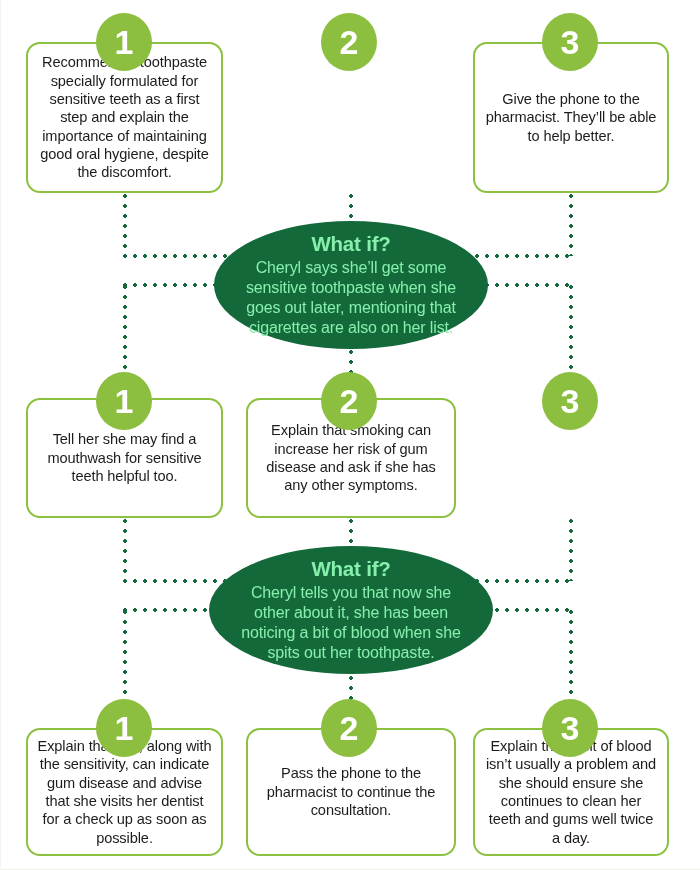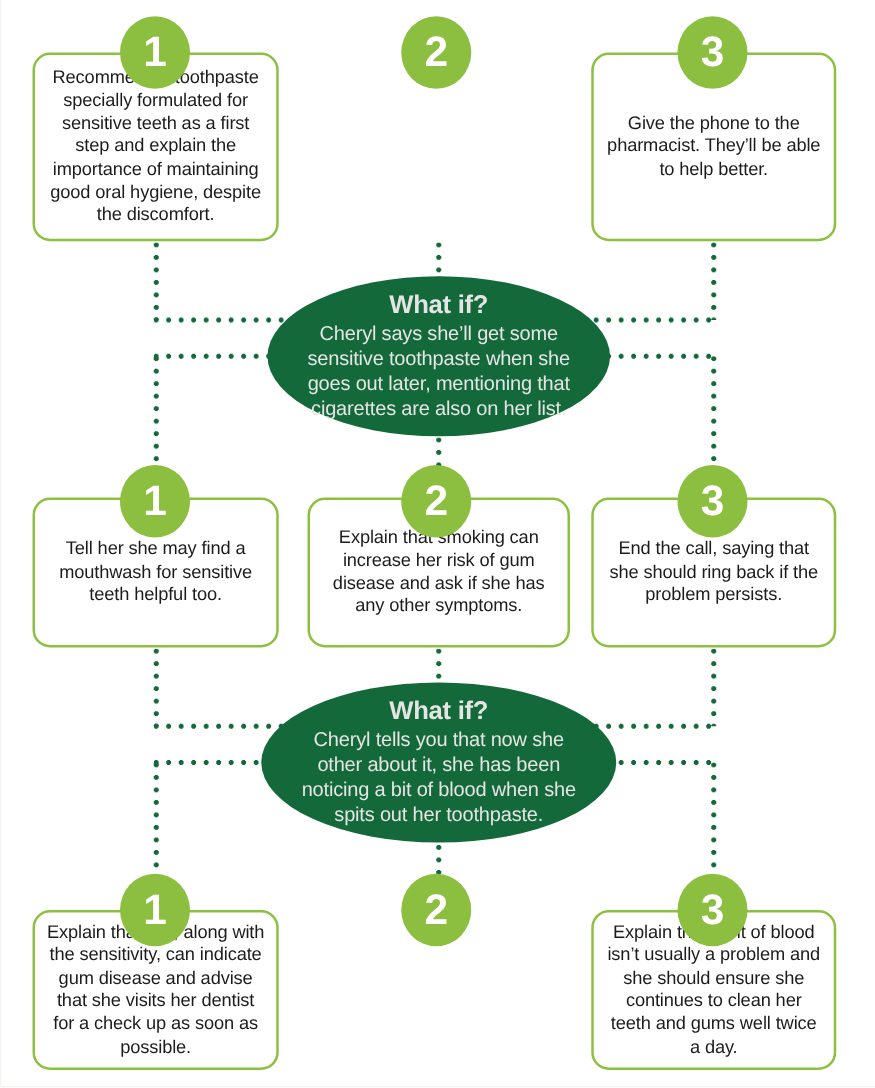--- a/index.html
+++ b/index.html
@@ -58,21 +58,21 @@
     font-weight: bold;
     z-index: 4;
     letter-spacing: 0;
   }
 
   
   .whatif {
     position: absolute;
     border-radius: 50%;
     background: #14693a;
-    color: #e5e5e5;
+    color: #86efac;
     display: flex;
     flex-direction: column;
     align-items: center;
     justify-content: center;
     text-align: center;
     z-index: 5;
     padding: 0 26px;
     box-sizing: border-box;
   }
   .whatif-title {
@@ -156,23 +156,20 @@
     <span>1</span>
   </div>
 
   <div class="opt-box" style="left:245px; top:398px; width:210px; height:120px;">
     <div class="opt-text">Explain that smoking can increase her risk of gum disease and ask if she has any other symptoms.</div>
   </div>
   <div class="num-circle" style="left:320px; top:372px;">
     <span>2</span>
   </div>
 
-  <div class="opt-box" style="left:472px; top:398px; width:196px; height:120px;">
-    <div class="opt-text">End the call, saying that she should ring back if the problem persists.</div>
-  </div>
   <div class="num-circle" style="left:541px; top:372px;">
     <span>3</span>
   </div>
 
   <div class="dot-v" style="left:122px; top:519px; height:62px;"></div>
   <div class="dot-h" style="left:122px; top:579px; width:148px;"></div>
 
   <div class="dot-v" style="left:348px; top:519px; height:28px;"></div>
 
   <div class="dot-v" style="left:568px; top:519px; height:62px;"></div>
@@ -191,20 +188,23 @@
   <div class="dot-h" style="left:424px; top:608px; width:148px;"></div>
   <div class="dot-v" style="left:568px; top:610px; height:96px;"></div>
 
   <div class="opt-box" style="left:25px; top:728px; width:197px; height:128px;">
     <div class="opt-text">Explain that this, along with the sensitivity, can indicate gum disease and advise that she visits her dentist for a check up as soon as possible.</div>
   </div>
   <div class="num-circle" style="left:95px; top:699px;">
     <span>1</span>
   </div>
 
+  <div class="opt-box" style="left:245px; top:728px; width:210px; height:128px;">
+    <div class="opt-text">Pass the phone to the pharmacist to continue the consultation.</div>
+  </div>
   <div class="num-circle" style="left:320px; top:699px;">
     <span>2</span>
   </div>
 
   <div class="opt-box" style="left:472px; top:728px; width:196px; height:128px;">
     <div class="opt-text">Explain that a bit of blood isn’t usually a problem and she should ensure she continues to clean her teeth and gums well twice a day.</div>
   </div>
   <div class="num-circle" style="left:541px; top:699px;">
     <span>3</span>
   </div>

